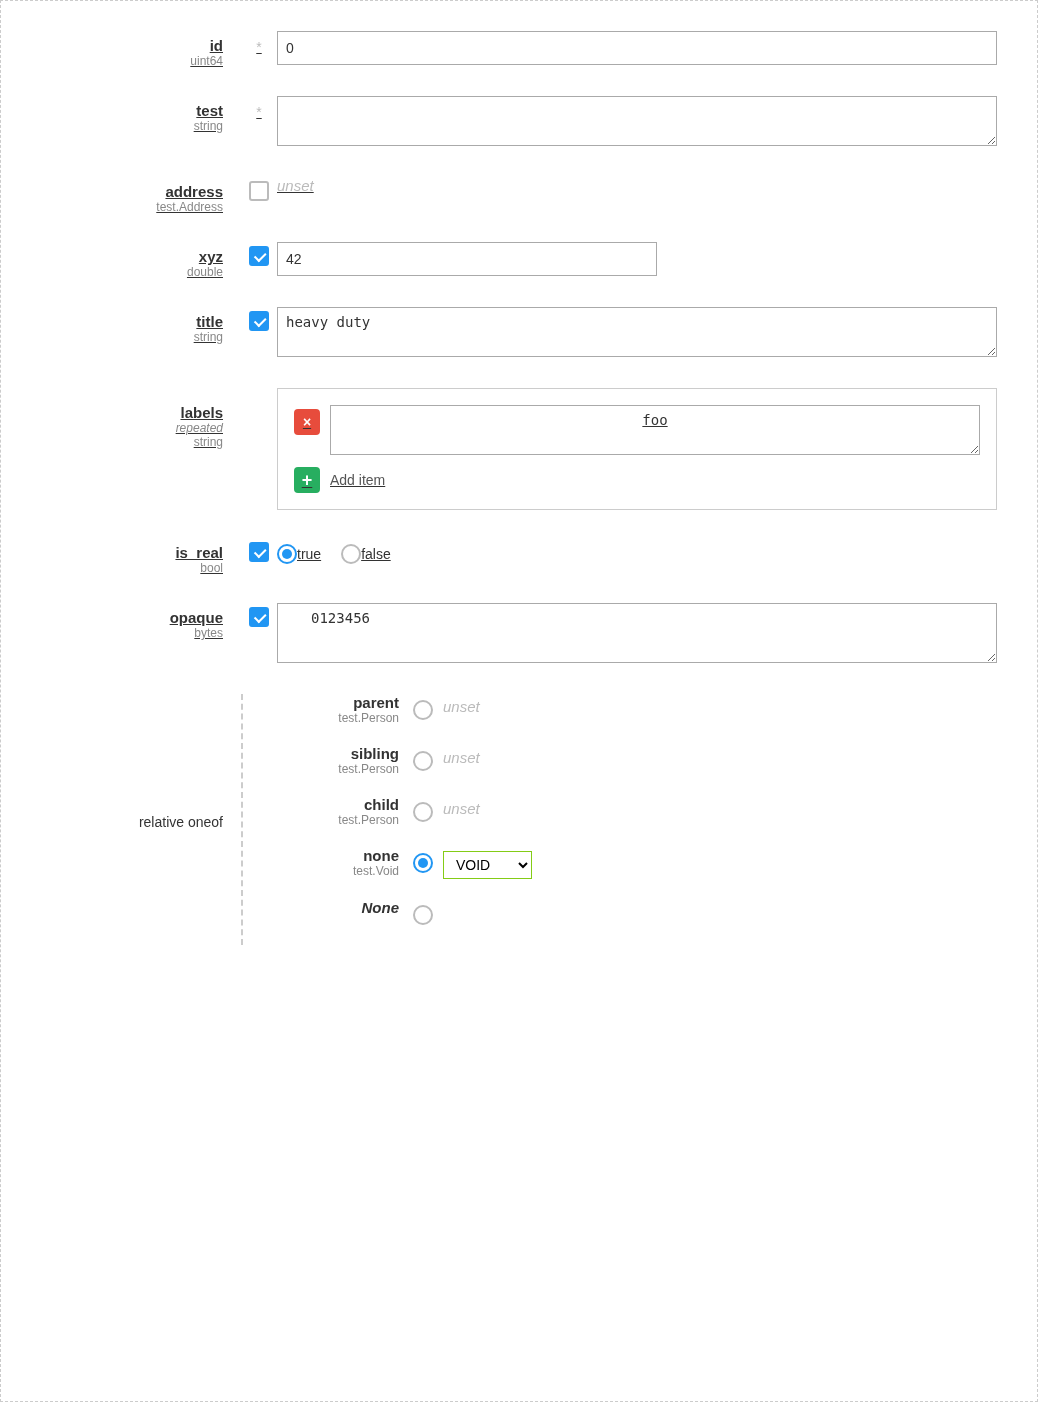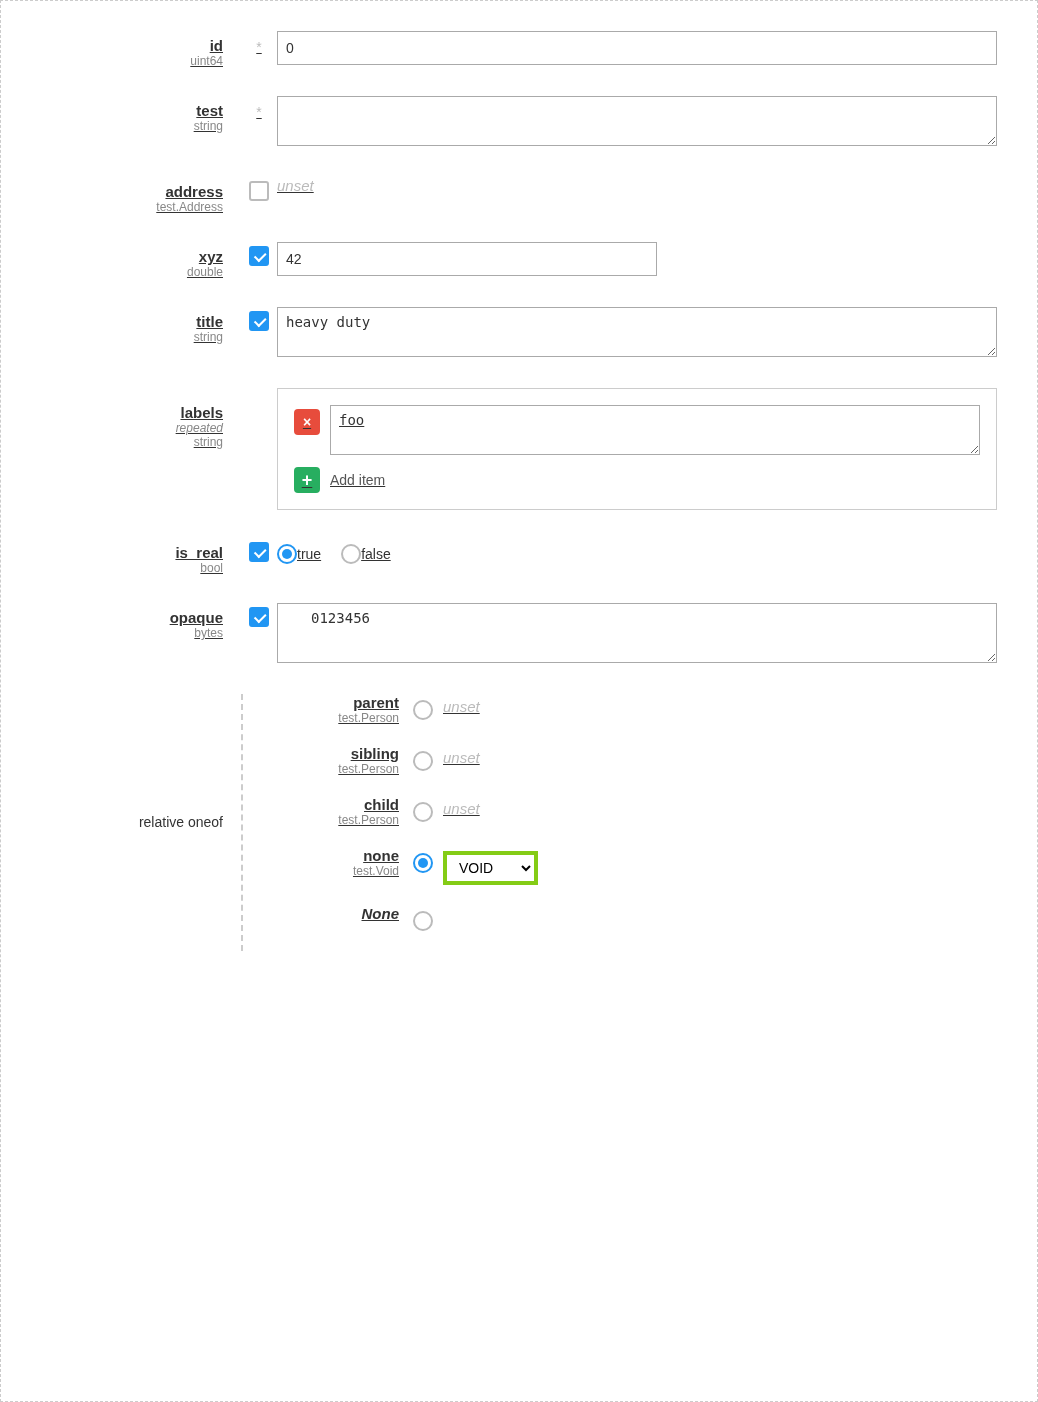--- a/index.html
+++ b/index.html
@@ -208,21 +208,20 @@
       width: 200px;
       text-align: right;
       padding-right: 18px;
       padding-top: 120px;
       flex-shrink: 0;
     }
     .relative-options-col {
       flex: 1;
       border-left: 2px dashed #ccc;
       padding-left: 20px;
-      text-decoration: underline;
     }
     .oneof-row {
       display: flex;
       align-items: flex-start;
       margin-bottom: 20px;
     }
     .oneof-label {
       width: 150px;
       text-align: right;
       padding-right: 14px;
@@ -239,21 +238,21 @@
     .oneof-radio {
       padding-top: 6px;
       margin-right: 10px;
     }
     .oneof-content {
       flex: 1;
       padding-top: 4px;
     }
     .void-select {
       padding: 4px 24px 4px 8px;
-      border: 4px solid #84cc16;
+      border: 1px solid #84cc16;
       background: #fff;
       font-size: 14px;
       appearance: auto;
       cursor: pointer;
     }
     .none-italic {
       font-style: italic;
       font-weight: bold;
       font-size: 15px;
     }
@@ -333,21 +332,21 @@
       <span class="label-name">labels</span>
       <span class="label-type italic">repeated</span>
       <span class="label-type">string</span>
     </div>
     <div class="field-checkbox"></div>
     <div class="field-content">
       <div class="labels-box">
 
         <div class="labels-row">
           <button class="remove-btn">×</button>
-          <textarea class="text-input resizable" style="height: 48px; flex: 1 1 0%;">foo</textarea>
+          <textarea class="text-input resizable" style="height: 48px; flex: 1 1 0%; text-align: center;">foo</textarea>
         </div>
 
         <div class="add-item-row">
           <button class="add-btn">+</button>
           <span class="add-item-label">Add item</span>
         </div>
       </div>
     </div>
   </div>
 

